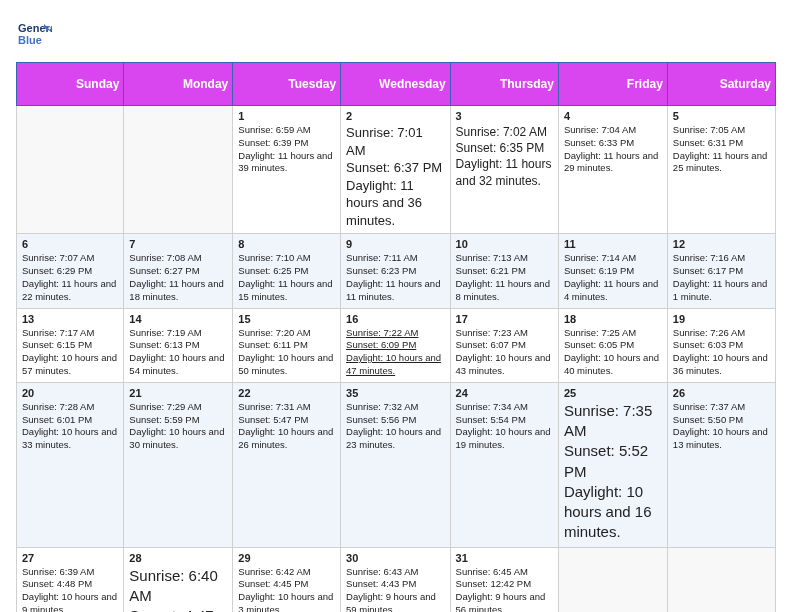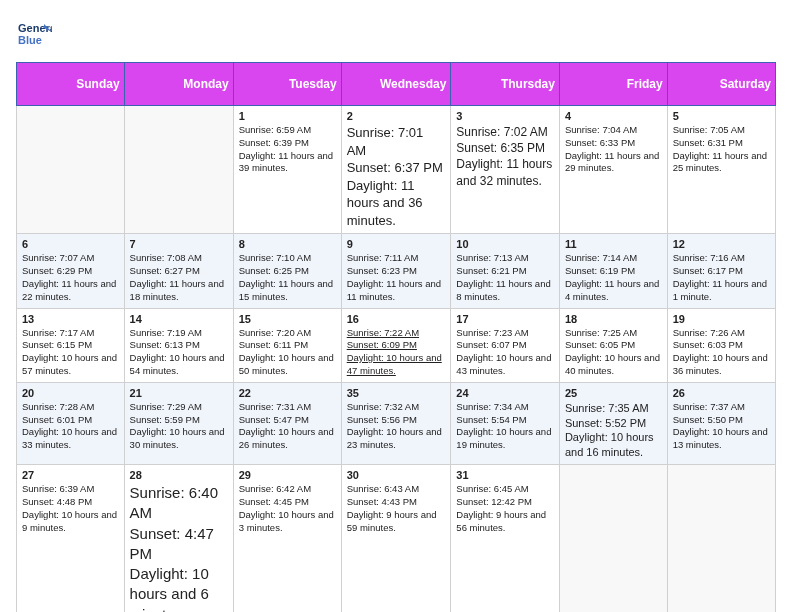--- a/index.html
+++ b/index.html
@@ -249,21 +249,21 @@
 Daylight: 10 hours and 23 minutes.</div>
         </td>
         <td>
           <span class="day-num">24</span>
           <div style="font-size: 9.5px; line-height: 1.35; white-space: pre-line;">Sunrise: 7:34 AM
 Sunset: 5:54 PM
 Daylight: 10 hours and 19 minutes.</div>
         </td>
         <td>
           <span class="day-num">25</span>
-          <div style="font-size: 11px; line-height: 1.35; white-space: pre-line;">Sunrise: 7:35 AM
+          <div style="font-size: 15px; line-height: 1.35; white-space: pre-line;">Sunrise: 7:35 AM
 Sunset: 5:52 PM
 Daylight: 10 hours and 16 minutes.</div>
         </td>
         <td>
           <span class="day-num">26</span>
           <div style="font-size: 9.5px; line-height: 1.35; white-space: pre-line;">Sunrise: 7:37 AM
 Sunset: 5:50 PM
 Daylight: 10 hours and 13 minutes.</div>
         </td>
       </tr>

